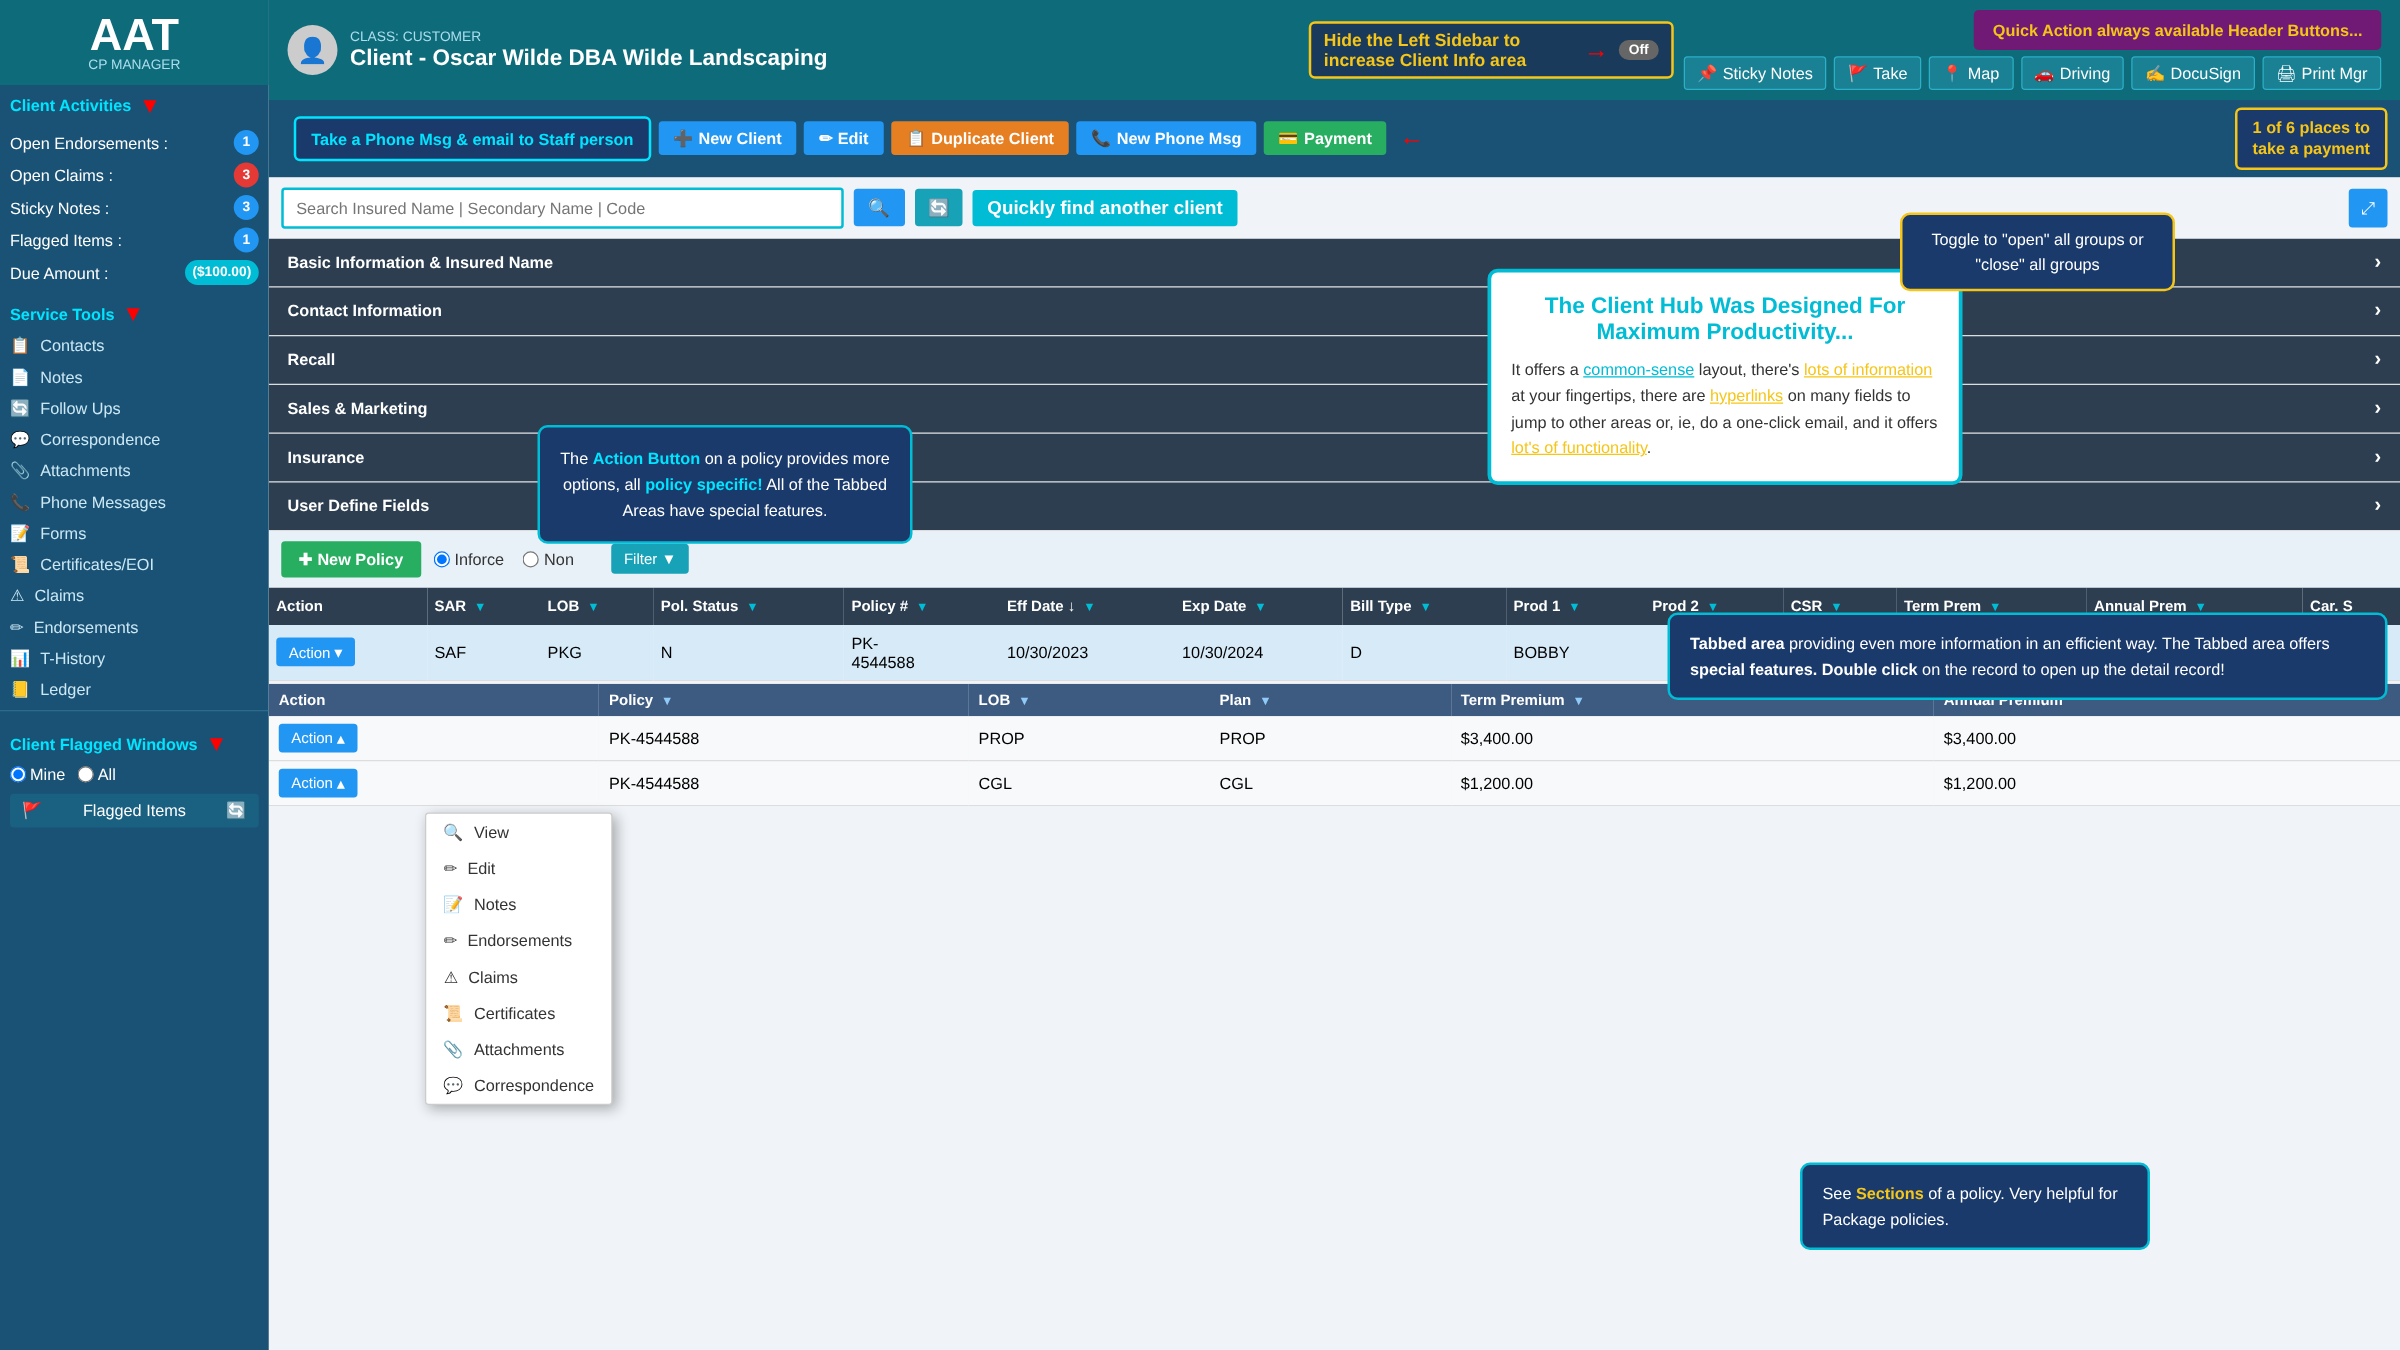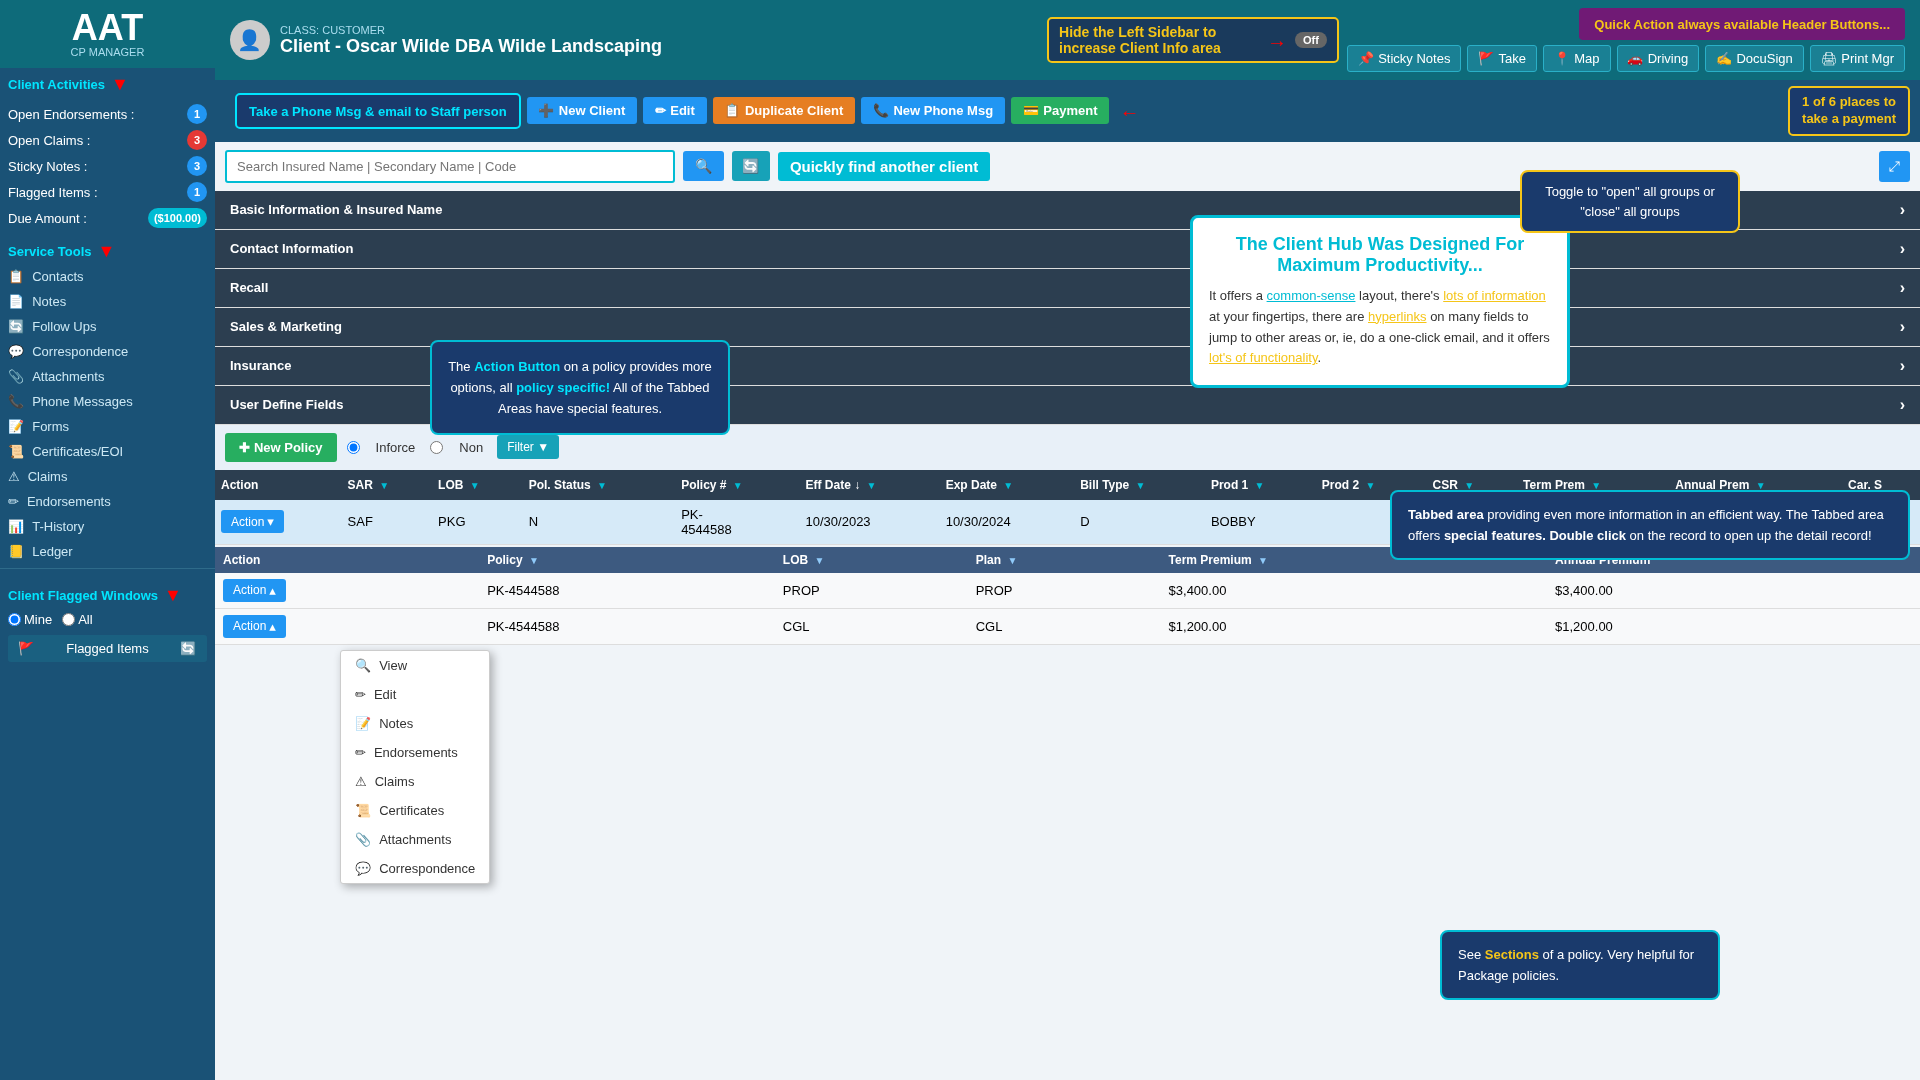--- a/index.html
+++ b/index.html
@@ -323,21 +323,21 @@
       padding: 7px 14px;
       cursor: pointer;
       border-radius: 3px;
       font-size: 13px;
       font-weight: bold;
       display: flex;
       align-items: center;
       gap: 4px;
     }
     .radio-group { display: flex; align-items: center; gap: 15px; color: #333; font-size: 13px; }
-    .radio-opt2 { display: flex; align-items: center; gap: 16px; cursor: pointer; }
+    .radio-opt2 { display: flex; align-items: center; gap: 4px; cursor: pointer; }
 
     .data-table { width: 100%; border-collapse: collapse; font-size: 12px; }
     .data-table th {
       background: #2c3e50;
       color: white;
       padding: 8px 6px;
       text-align: left;
       font-size: 12px;
       white-space: nowrap;
     }
@@ -421,21 +421,21 @@
       line-height: 1.5;
     }
     .tooltip-action-bold { font-weight: bold; color: #00e5ff; }
 
     .tooltip-tabbed {
       position: absolute;
       background: #1a3a6c;
       border: 2px solid #00bcd4;
       border-radius: 8px;
       padding: 12px 16px;
-      width: 520px;
+      width: 576px;
       top: 490px;
       right: 10px;
       z-index: 50;
       color: white;
       font-size: 14px;
       line-height: 1.5;
     }
 
     .tooltip-sections {
       position: absolute;
@@ -756,21 +756,21 @@
       <div class="radio-group">
         <label class="radio-opt2">
           <input type="radio" name="inforce" checked="" style="">
           <span>Inforce</span>
         </label>
         <label class="radio-opt2">
           <input type="radio" name="inforce" style="">
           <span>Non</span>
         </label>
       </div>
-      <div style="margin-left:4px;text-decoration:underline;">
+      <div style="margin-left:20px;text-decoration:underline;">
         <button style="background:#17a2b8;border:none;color:white;padding:5px 10px;border-radius:3px;cursor:pointer;font-size:12px;">Filter ▼</button>
       </div>
     </div>
 
     <div style="overflow-x:auto;">
       <table class="data-table">
         <thead>
           <tr>
             <th>Action</th>
             <th>SAR <span class="filter-icon">▼</span></th>

